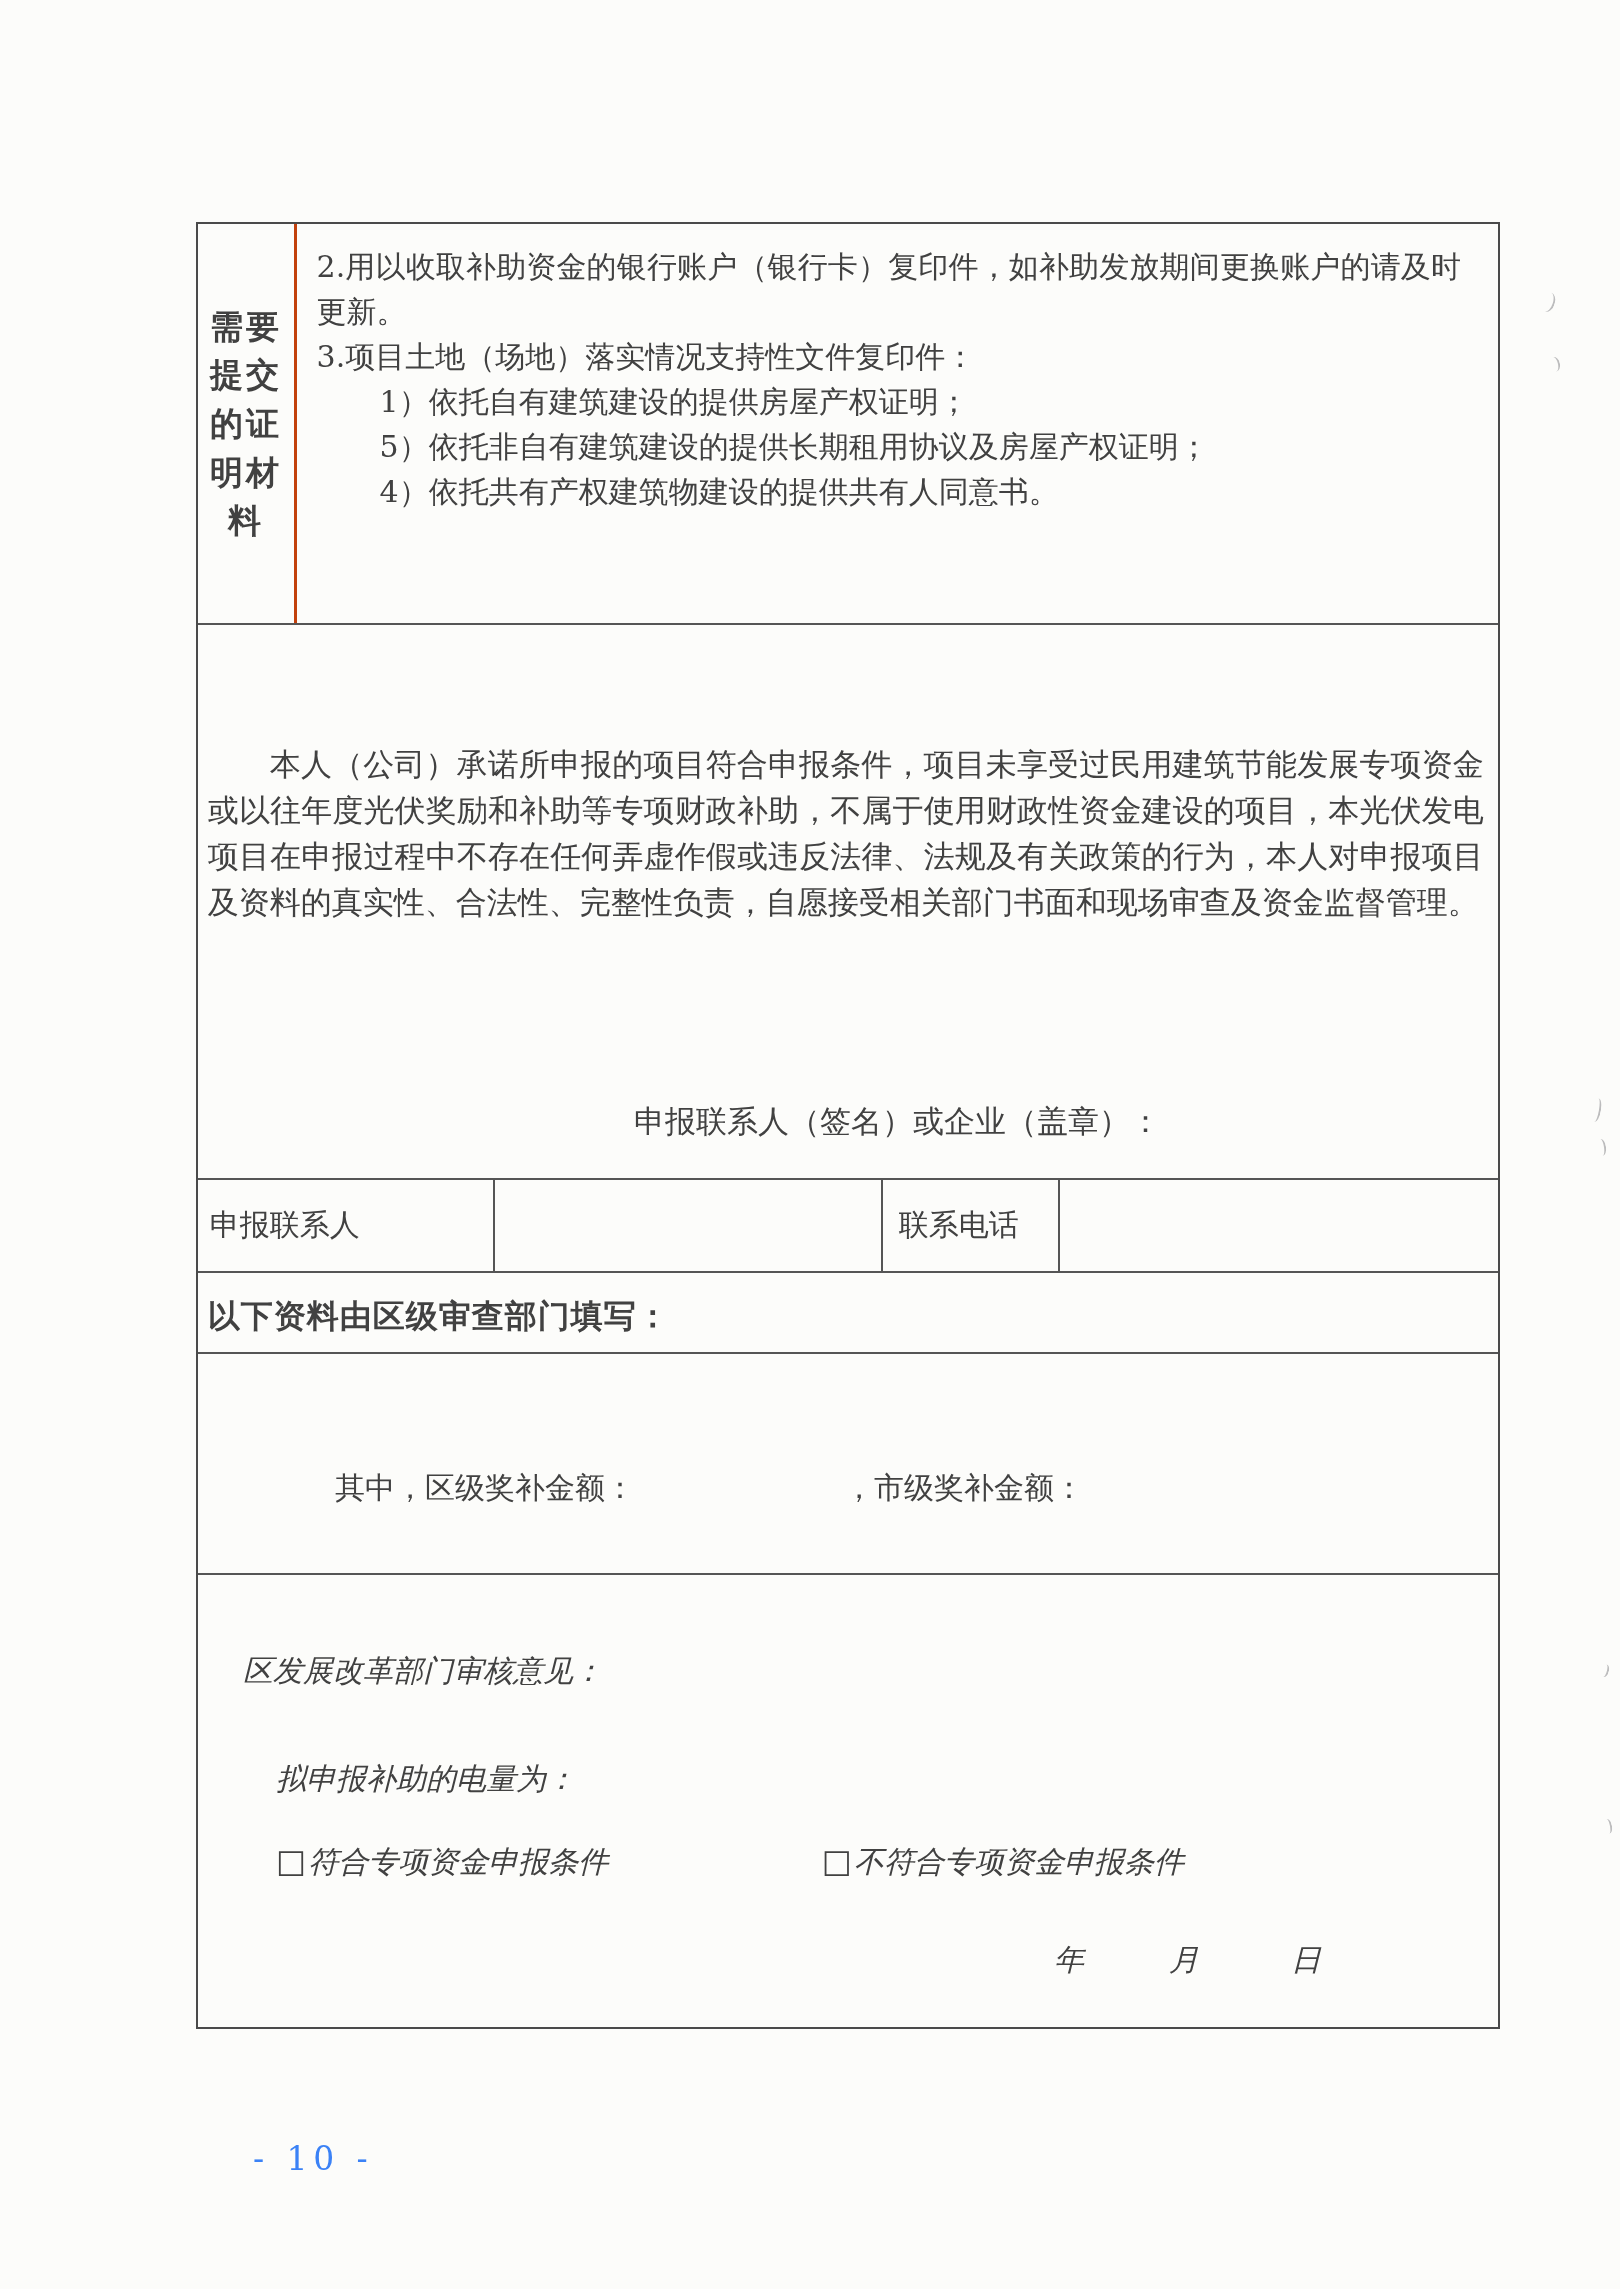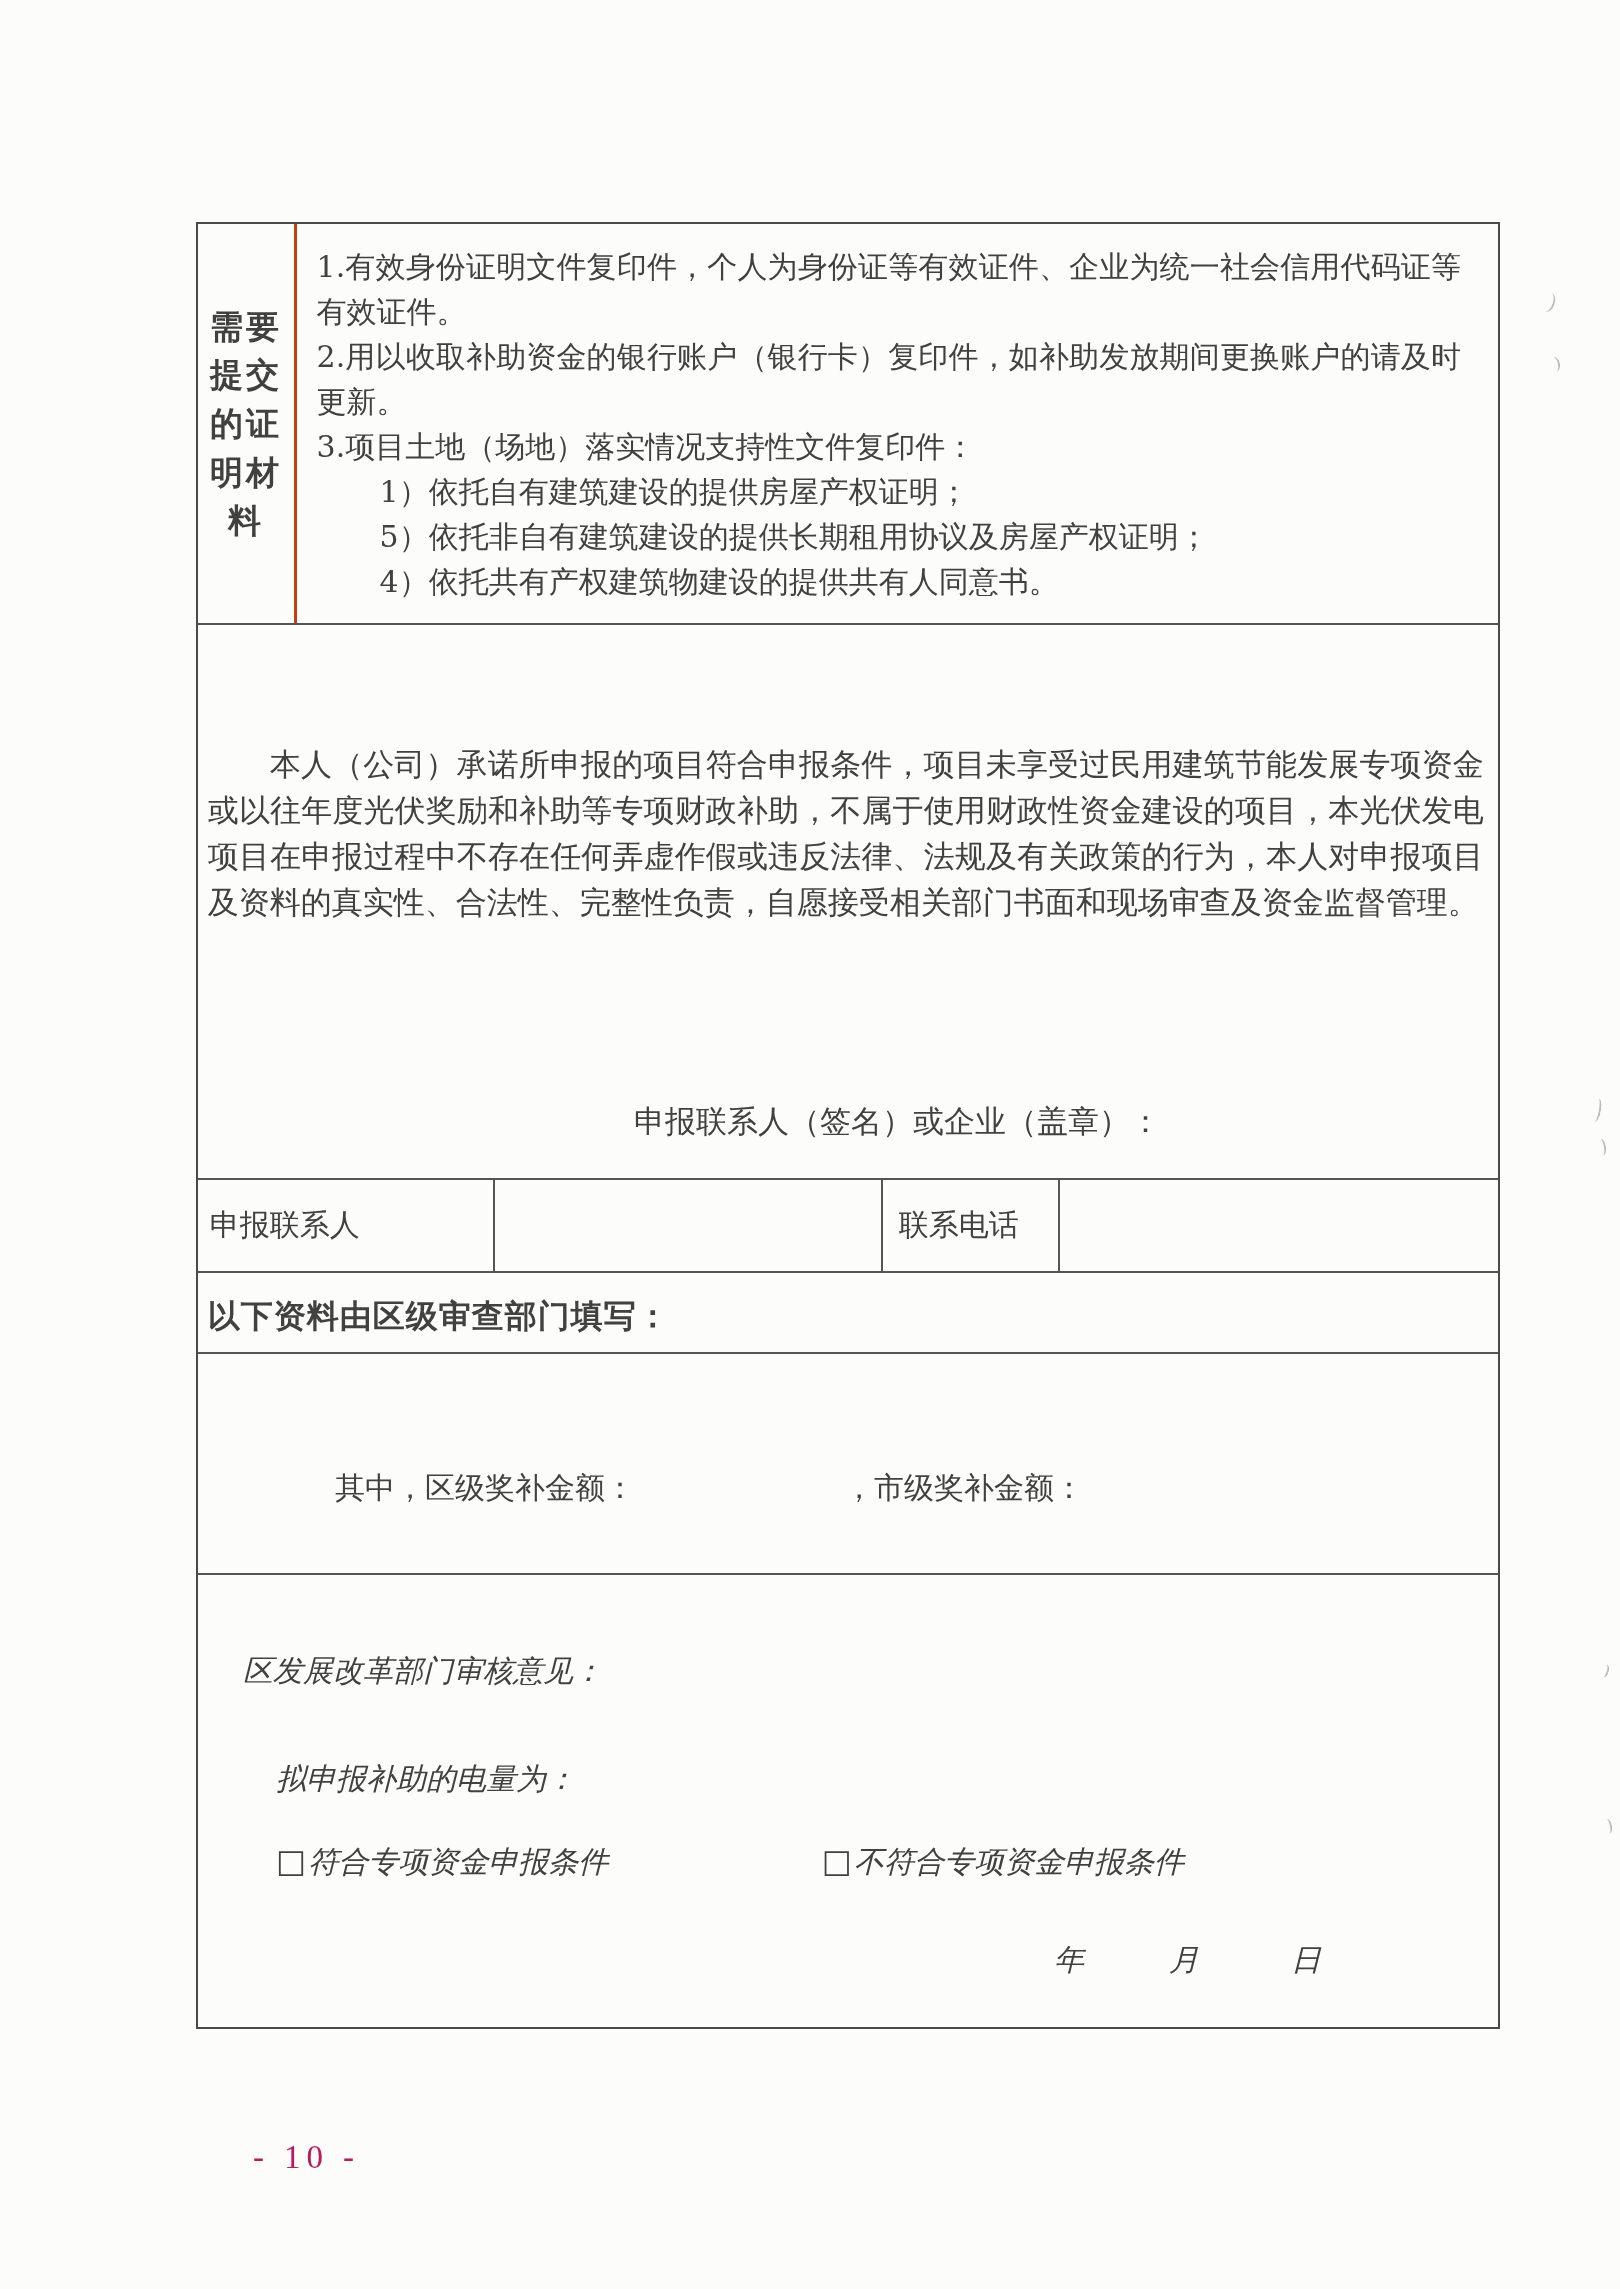--- a/index.html
+++ b/index.html
@@ -92,23 +92,22 @@
   .checkbox-no { margin-left:204px; }
   .date-line { position:absolute; top:365px; left:0; right:0; height:39px; }
   .date-line span { position:absolute; font-size:30px; }
   .date-year  { left:856px; }
   .date-month { left:971px; }
   .date-day   { left:1093px; }
 
   
   .page-number {
     position:absolute; left:253px; top:2139px;
-    font-size:33px; letter-spacing:5.9px; color:#be185d;
+    font-size:33px; letter-spacing:5.9px; color:#3b82f6;
     white-space:pre;
-    font-family:Liberation Serif, serif;
   }
 
   
   .artifact { position:absolute; border-right:2.9px solid rgba(110,110,115,0.45); border-radius:60%; }
   .a1 { left:1541px; top:292px;  width:11.8px; height:19.6px; transform:rotate(18deg); }
   .a2 { left:1549px; top:357px;  width:8.8px;  height:14.7px; transform:rotate(-12deg); }
   .a3 { left:1592px; top:1098px; width:6.9px;  height:23.5px; transform:rotate(10deg); }
   .a4 { left:1597px; top:1139px; width:6.9px;  height:16.7px; transform:rotate(-8deg); }
   .a5 { left:1601px; top:1664px; width:5.9px;  height:12.7px; transform:rotate(14deg); }
   .a6 { left:1604px; top:1819px; width:5.9px;  height:14.7px; transform:rotate(-10deg); }
@@ -122,21 +121,20 @@
 
     <div class="row row-materials">
       <div class="materials-header">
         <div class="hline">需要</div>
         <div class="hline">提交</div>
         <div class="hline">的证</div>
         <div class="hline">明材</div>
         <div class="hline">料</div>
       </div>
       <div class="materials-body">
-        <div class="item">1.有效身份证明文件复印件，个人为身份证等有效证件、企业为统一社会信用代码证等有效证件。</div>
         <div class="item">2.用以收取补助资金的银行账户（银行卡）复印件，如补助发放期间更换账户的请及时更新。</div>
         <div class="item">3.项目土地（场地）落实情况支持性文件复印件：</div>
         <div class="subitem">1）依托自有建筑建设的提供房屋产权证明；</div>
         <div class="subitem">5）依托非自有建筑建设的提供长期租用协议及房屋产权证明；</div>
         <div class="subitem">4）依托共有产权建筑物建设的提供共有人同意书。</div>
       </div>
     </div>
 
     <div class="row row-commitment">
       <p class="commitment-paragraph">本人（公司）承诺所申报的项目符合申报条件，项目未享受过民用建筑节能发展专项资金或以往年度光伏奖励和补助等专项财政补助，不属于使用财政性资金建设的项目，本光伏发电项目在申报过程中不存在任何弄虚作假或违反法律、法规及有关政策的行为，本人对申报项目及资料的真实性、合法性、完整性负责，自愿接受相关部门书面和现场审查及资金监督管理。</p>

